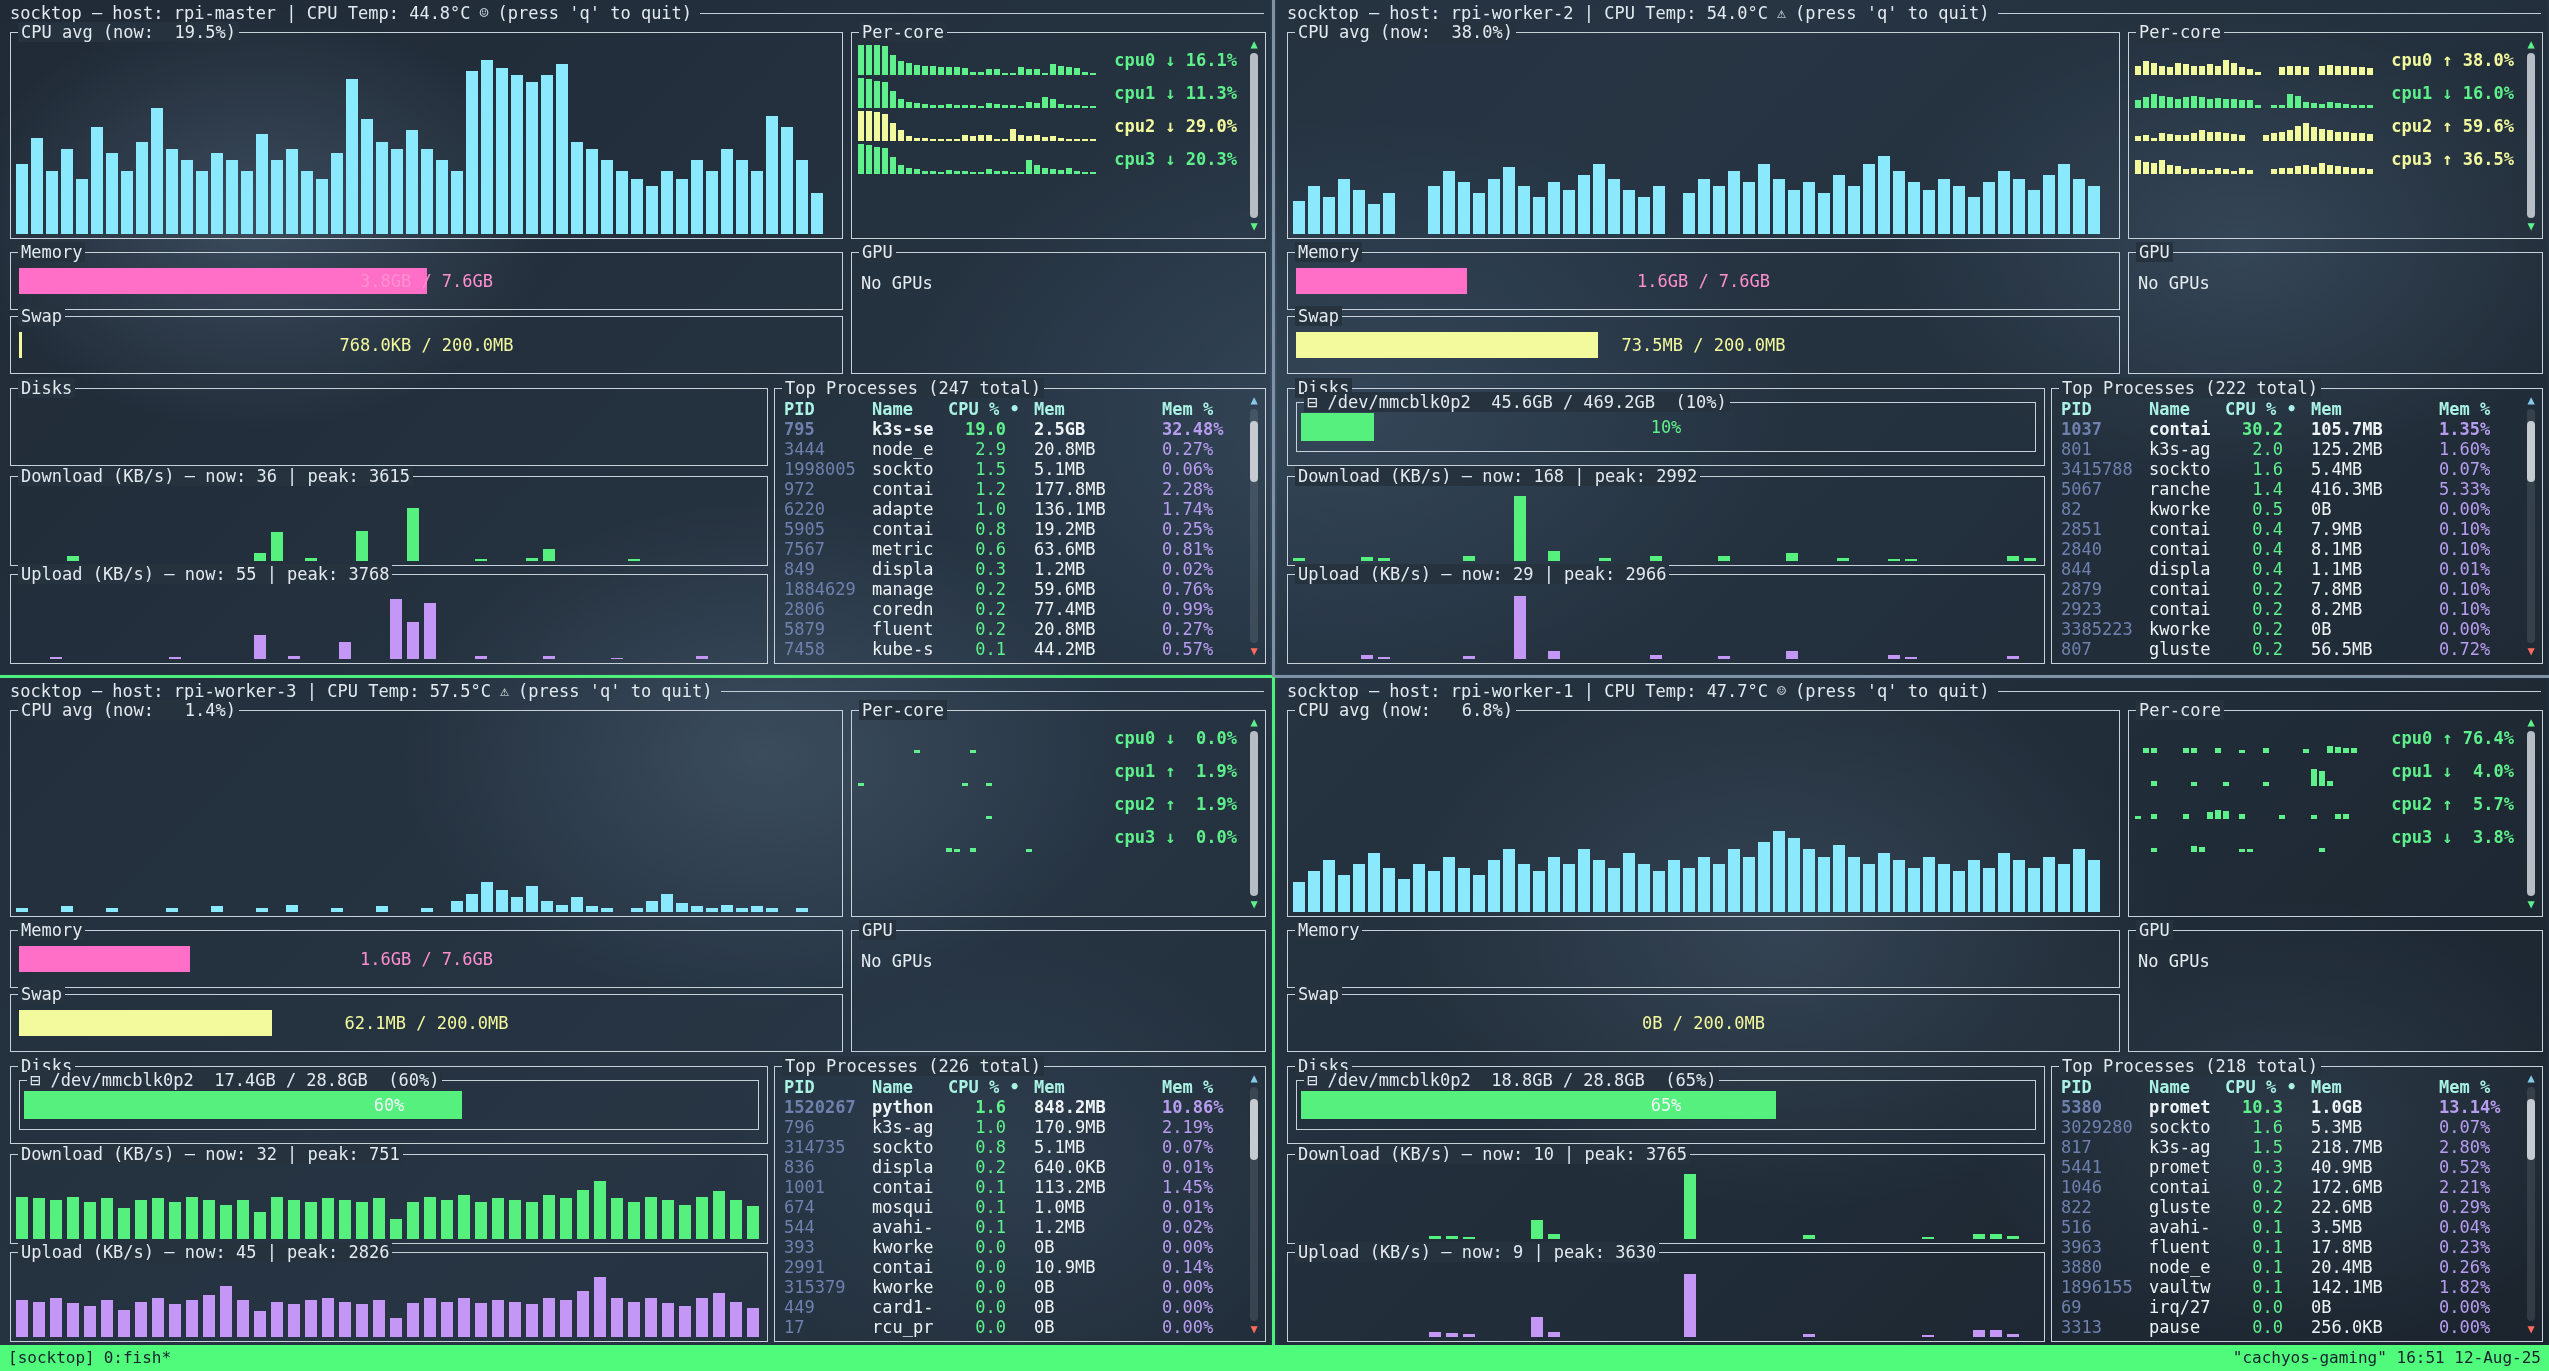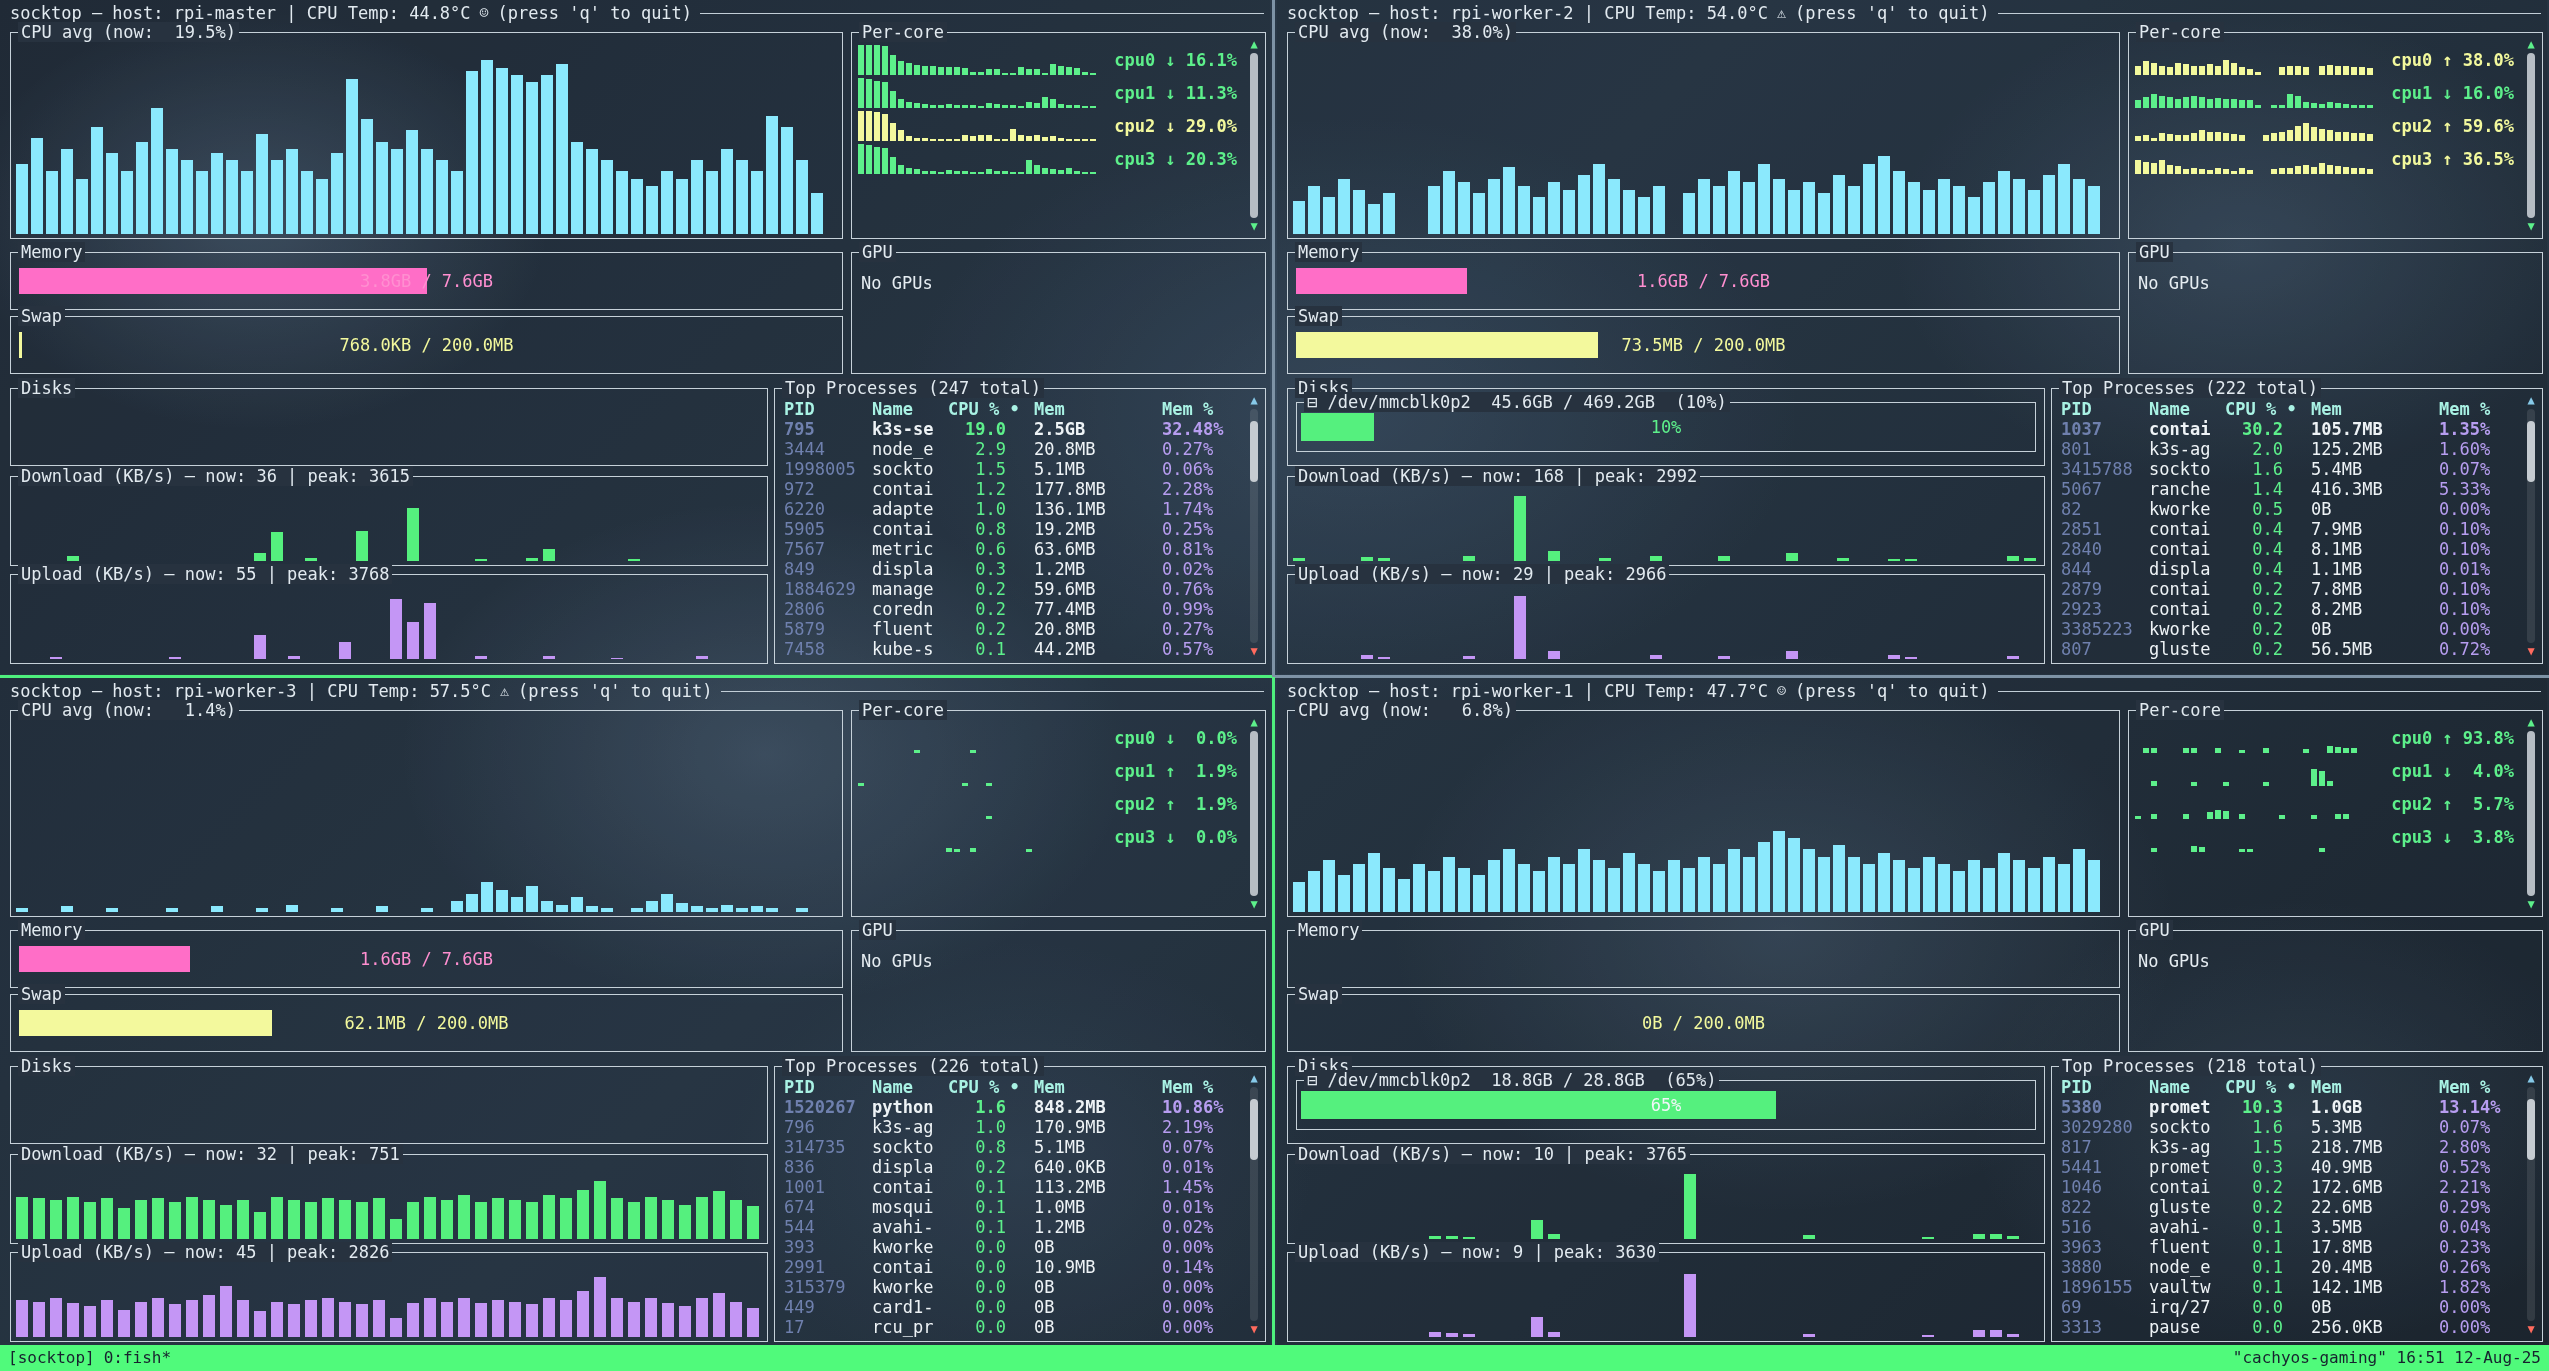--- a/index.html
+++ b/index.html
@@ -1275,20 +1275,27 @@
         <div class="box swap-box">
           <span class="box-label">Swap</span>
           <div class="gauge">
             <div class="gauge-fill swap-fill" style="width: 31%;"></div>
             <div class="gauge-text swap-text">62.1MB / 200.0MB</div>
           </div>
         </div>
 
         <div class="box disks-box">
           <span class="box-label">Disks</span>
+          <div class="disk-inner">
+            <span class="box-label"><span>⊟ </span><span>/dev/mmcblk0p2  17.4GB / 28.8GB  (60%)</span></span>
+            <div class="disk-gauge">
+              <div class="gauge-fill disk-fill" style="width: 60%;"></div>
+              <div class="gauge-text c-green c-white">60%</div>
+            </div>
+          </div>
         </div>
 
         <div class="box dl-box">
           <span class="box-label">Download (KB/s) — now: 32 | peak: 751</span>
           <div class="chart" style="gap: 5px;">
             <div class="bar" style="width: 12px; height: 62%; background: rgb(85, 240, 126);"></div>
             <div class="bar" style="width: 12px; height: 60%; background: rgb(85, 240, 126);"></div>
             <div class="bar" style="width: 12px; height: 58%; background: rgb(85, 240, 126);"></div>
             <div class="bar" style="width: 12px; height: 62%; background: rgb(85, 240, 126);"></div>
             <div class="bar" style="width: 12px; height: 55%; background: rgb(85, 240, 126);"></div>
@@ -1602,21 +1609,21 @@
                 <div class="bar" style="width: 6px; height: 12%; background: rgb(93, 240, 139);"></div>
                 <div class="bar" style="width: 6px; height: 0%; background: rgb(93, 240, 139);"></div>
                 <div class="bar" style="width: 6px; height: 0%; background: rgb(93, 240, 139);"></div>
                 <div class="bar" style="width: 6px; height: 22%; background: rgb(93, 240, 139);"></div>
                 <div class="bar" style="width: 6px; height: 18%; background: rgb(93, 240, 139);"></div>
                 <div class="bar" style="width: 6px; height: 16%; background: rgb(93, 240, 139);"></div>
                 <div class="bar" style="width: 6px; height: 14%; background: rgb(93, 240, 139);"></div>
                 <div class="bar" style="width: 6px; height: 0%; background: rgb(93, 240, 139);"></div>
                 <div class="bar" style="width: 6px; height: 0%; background: rgb(93, 240, 139);"></div>
               </div>
-              <span class="pc-label c-green">cpu0 ↑ 93.8%</span>
+              <span class="pc-label c-green">cpu0 ↑ 76.4%</span>
             </div>
             <div class="pc-row">
               <div class="pc-spark" style="gap: 2px;">
                 <div class="bar" style="width: 6px; height: 0%; background: rgb(93, 240, 139);"></div>
                 <div class="bar" style="width: 6px; height: 0%; background: rgb(93, 240, 139);"></div>
                 <div class="bar" style="width: 6px; height: 14%; background: rgb(93, 240, 139);"></div>
                 <div class="bar" style="width: 6px; height: 0%; background: rgb(93, 240, 139);"></div>
                 <div class="bar" style="width: 6px; height: 0%; background: rgb(93, 240, 139);"></div>
                 <div class="bar" style="width: 6px; height: 0%; background: rgb(93, 240, 139);"></div>
                 <div class="bar" style="width: 6px; height: 0%; background: rgb(93, 240, 139);"></div>

